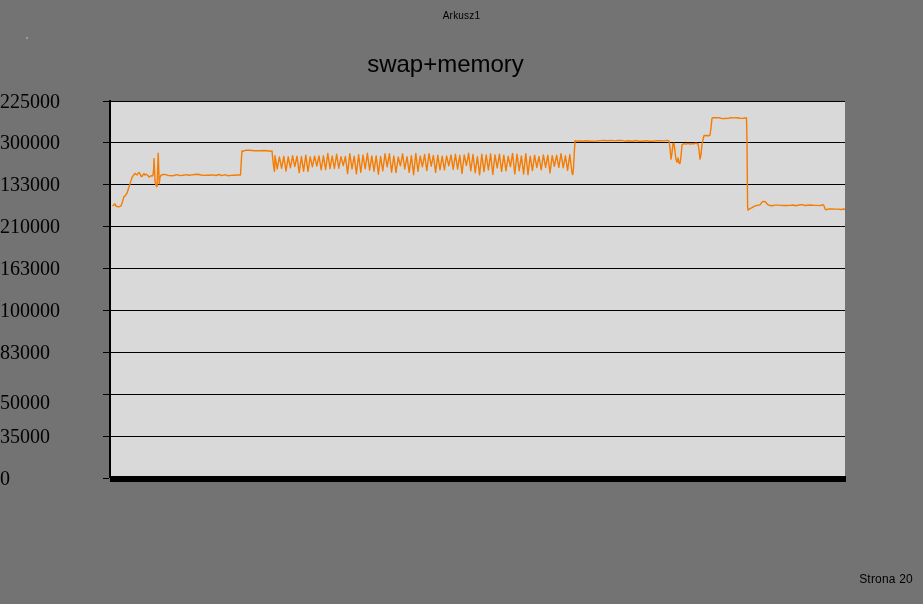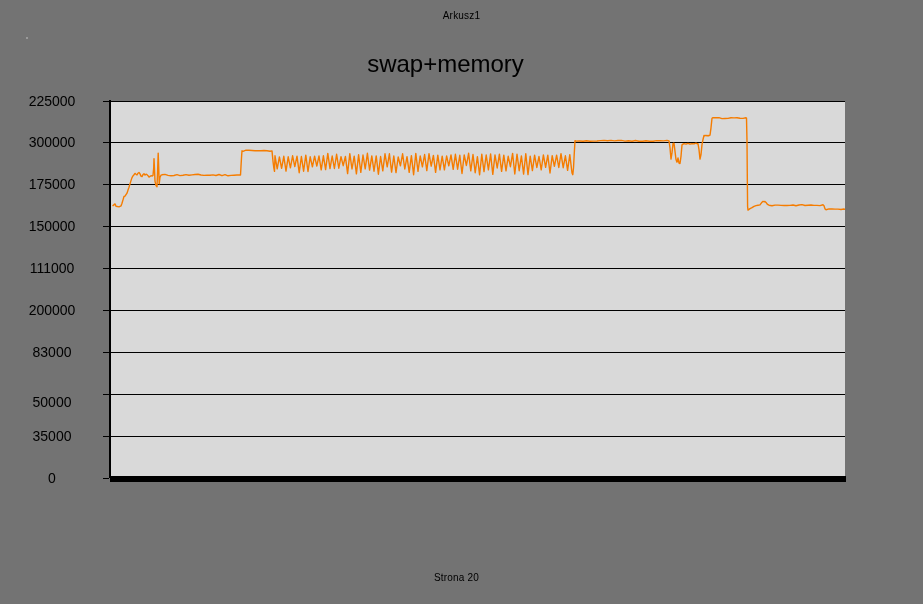--- a/index.html
+++ b/index.html
@@ -5,22 +5,22 @@
   html,body{margin:0;padding:0;background:#ffffff;}
   .page{
     position:relative;width:923px;height:604px;background:#737373;overflow:hidden;
     font-family:"Liberation Sans","DejaVu Sans",sans-serif;color:#000;padding-left:48px;
   }
   .hdr{
     position:absolute;top:10px;left:0;width:923px;text-align:center;
     font-size:10px;letter-spacing:0.2px;
   }
   .ftr{
-    position:absolute;top:572px;left:0;width:913px;text-align:center;
-    font-size:10px;letter-spacing:0.2px;
+    position:absolute;top:572px;left:0;width:913px;text-align:right;
+    font-size:12px;letter-spacing:0.2px;
   }
   .stray-dot{
     position:absolute;left:26px;top:37px;width:2px;height:2px;background:#9a9a9a;
   }
   .chart-title{
     position:absolute;top:50px;left:-16px;width:923px;text-align:center;
     font-size:24px;font-weight:400;
   }
   .plot{
     position:absolute;left:111px;top:101px;width:734px;height:377px;
@@ -29,22 +29,23 @@
   .yaxis-line{
     position:absolute;left:109px;top:100px;width:2px;height:378px;background:#000;
   }
   .xaxis-bar{
     position:absolute;left:110px;top:476px;width:736px;height:6px;background:#000;
   }
   .ytick{
     position:absolute;left:103px;width:6px;height:1px;background:#000;
   }
   .ylab{
-    position:absolute;left:0;width:104px;text-align:center;height:18px;line-height:18px;
-    font-size:14px;
+    position:absolute;left:0;width:104px;text-align:left;height:18px;line-height:18px;
+    font-size:20px;
+    font-family:Liberation Serif, serif;
   }
 </style>
 </head>
 <body>
 
 <div class="page">
 
   <div class="hdr">Arkusz1</div>
 
   <div class="stray-dot"></div>
@@ -79,24 +80,24 @@
       <div class="ytick" style="top: 268px;"></div>
       <div class="ytick" style="top: 310px;"></div>
       <div class="ytick" style="top: 352px;"></div>
       <div class="ytick" style="top: 394px;"></div>
       <div class="ytick" style="top: 436px;"></div>
       <div class="ytick" style="top: 478px;"></div>
     </div>
   <div id="ylabels">
       <div class="ylab" style="top: 92px;">225000</div>
       <div class="ylab" style="top: 133px;">300000</div>
-      <div class="ylab" style="top: 175px;">175000</div>
-      <div class="ylab" style="top: 217px;">150000</div>
-      <div class="ylab" style="top: 259px;">111000</div>
-      <div class="ylab" style="top: 301px;">200000</div>
+      <div class="ylab" style="top: 175px;">133000</div>
+      <div class="ylab" style="top: 217px;">210000</div>
+      <div class="ylab" style="top: 259px;">163000</div>
+      <div class="ylab" style="top: 301px;">100000</div>
       <div class="ylab" style="top: 343px;">83000</div>
       <div class="ylab" style="top: 393px;">50000</div>
       <div class="ylab" style="top: 427px;">35000</div>
       <div class="ylab" style="top: 469px;">0</div>
     </div>
 
   <div class="ftr">Strona 20</div>
 
 </div>
 

